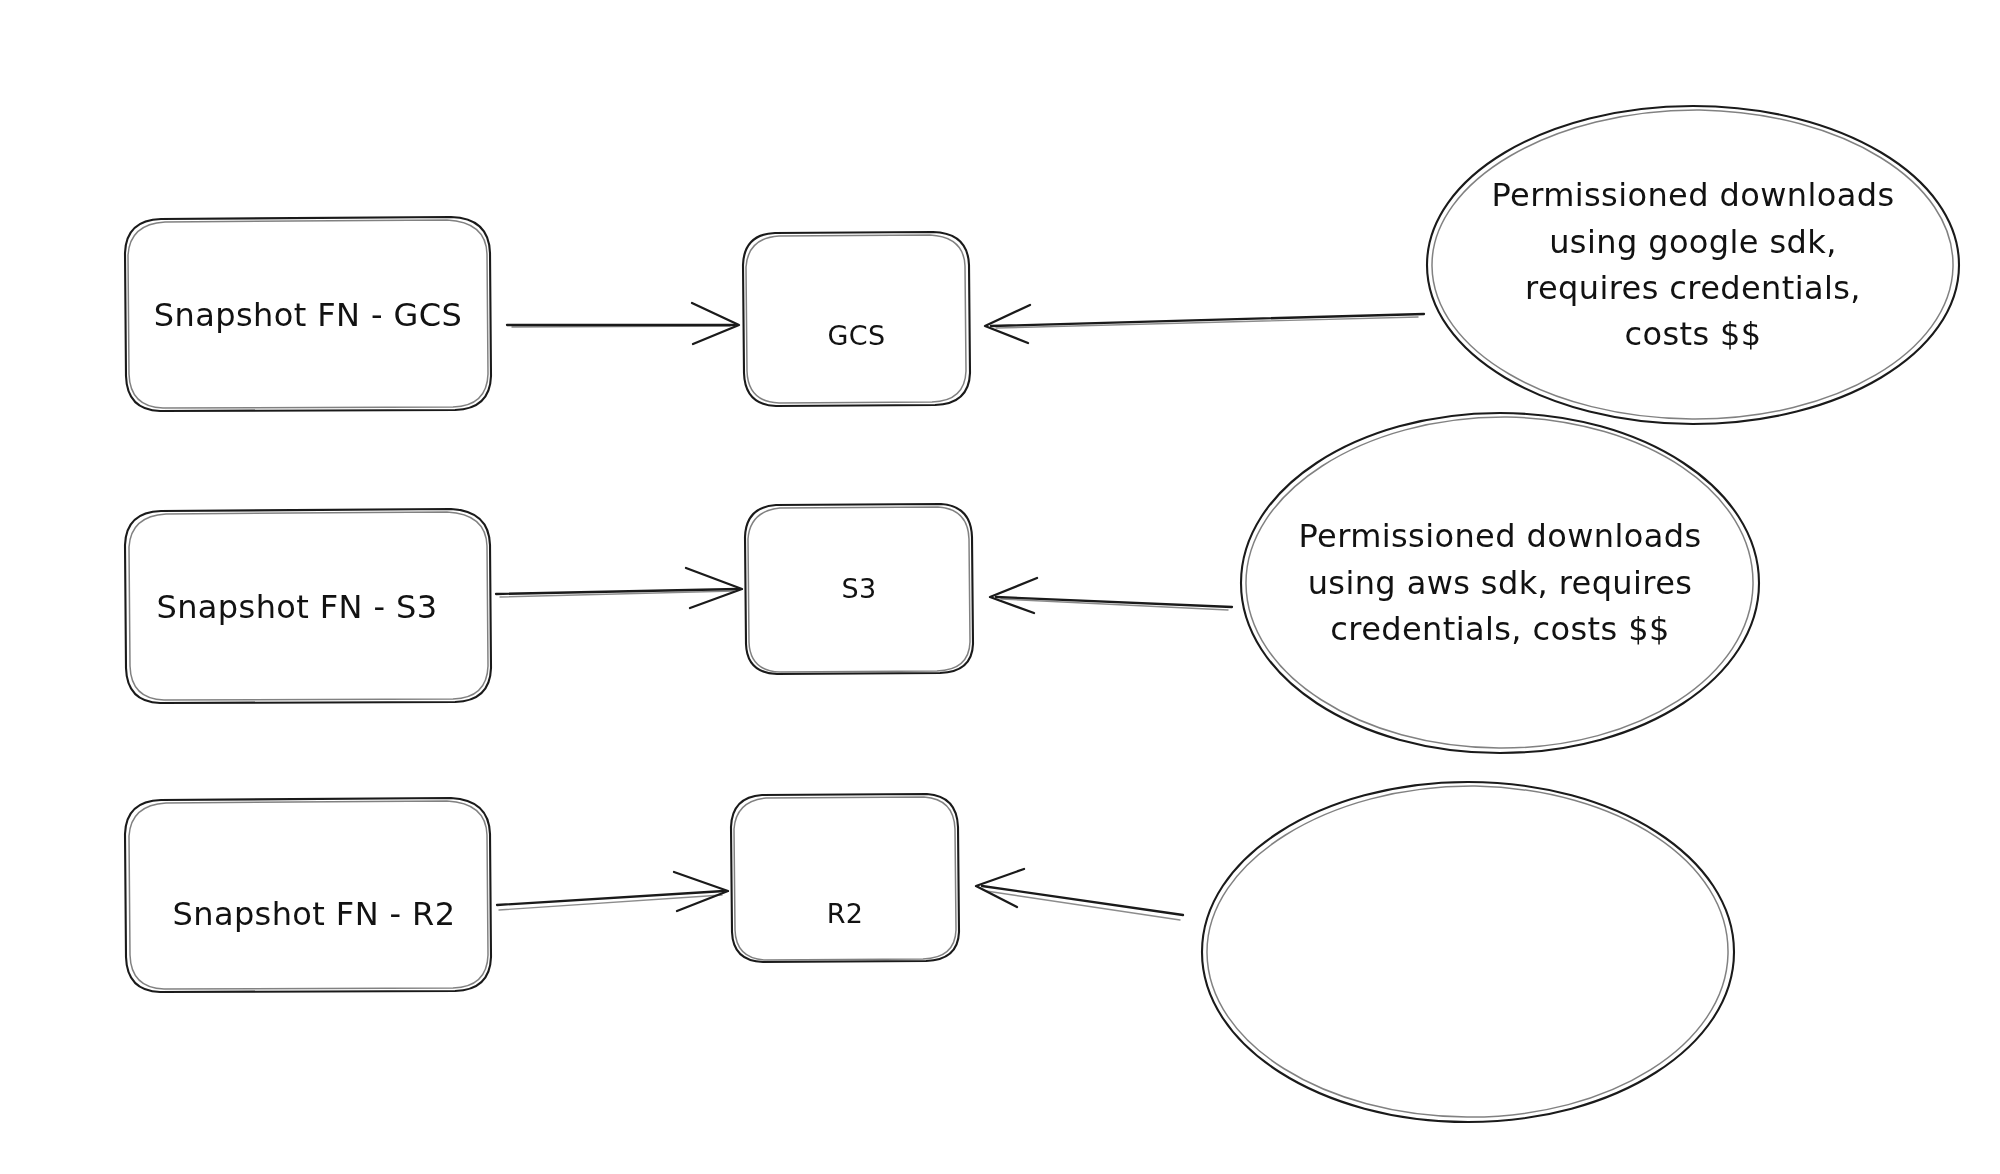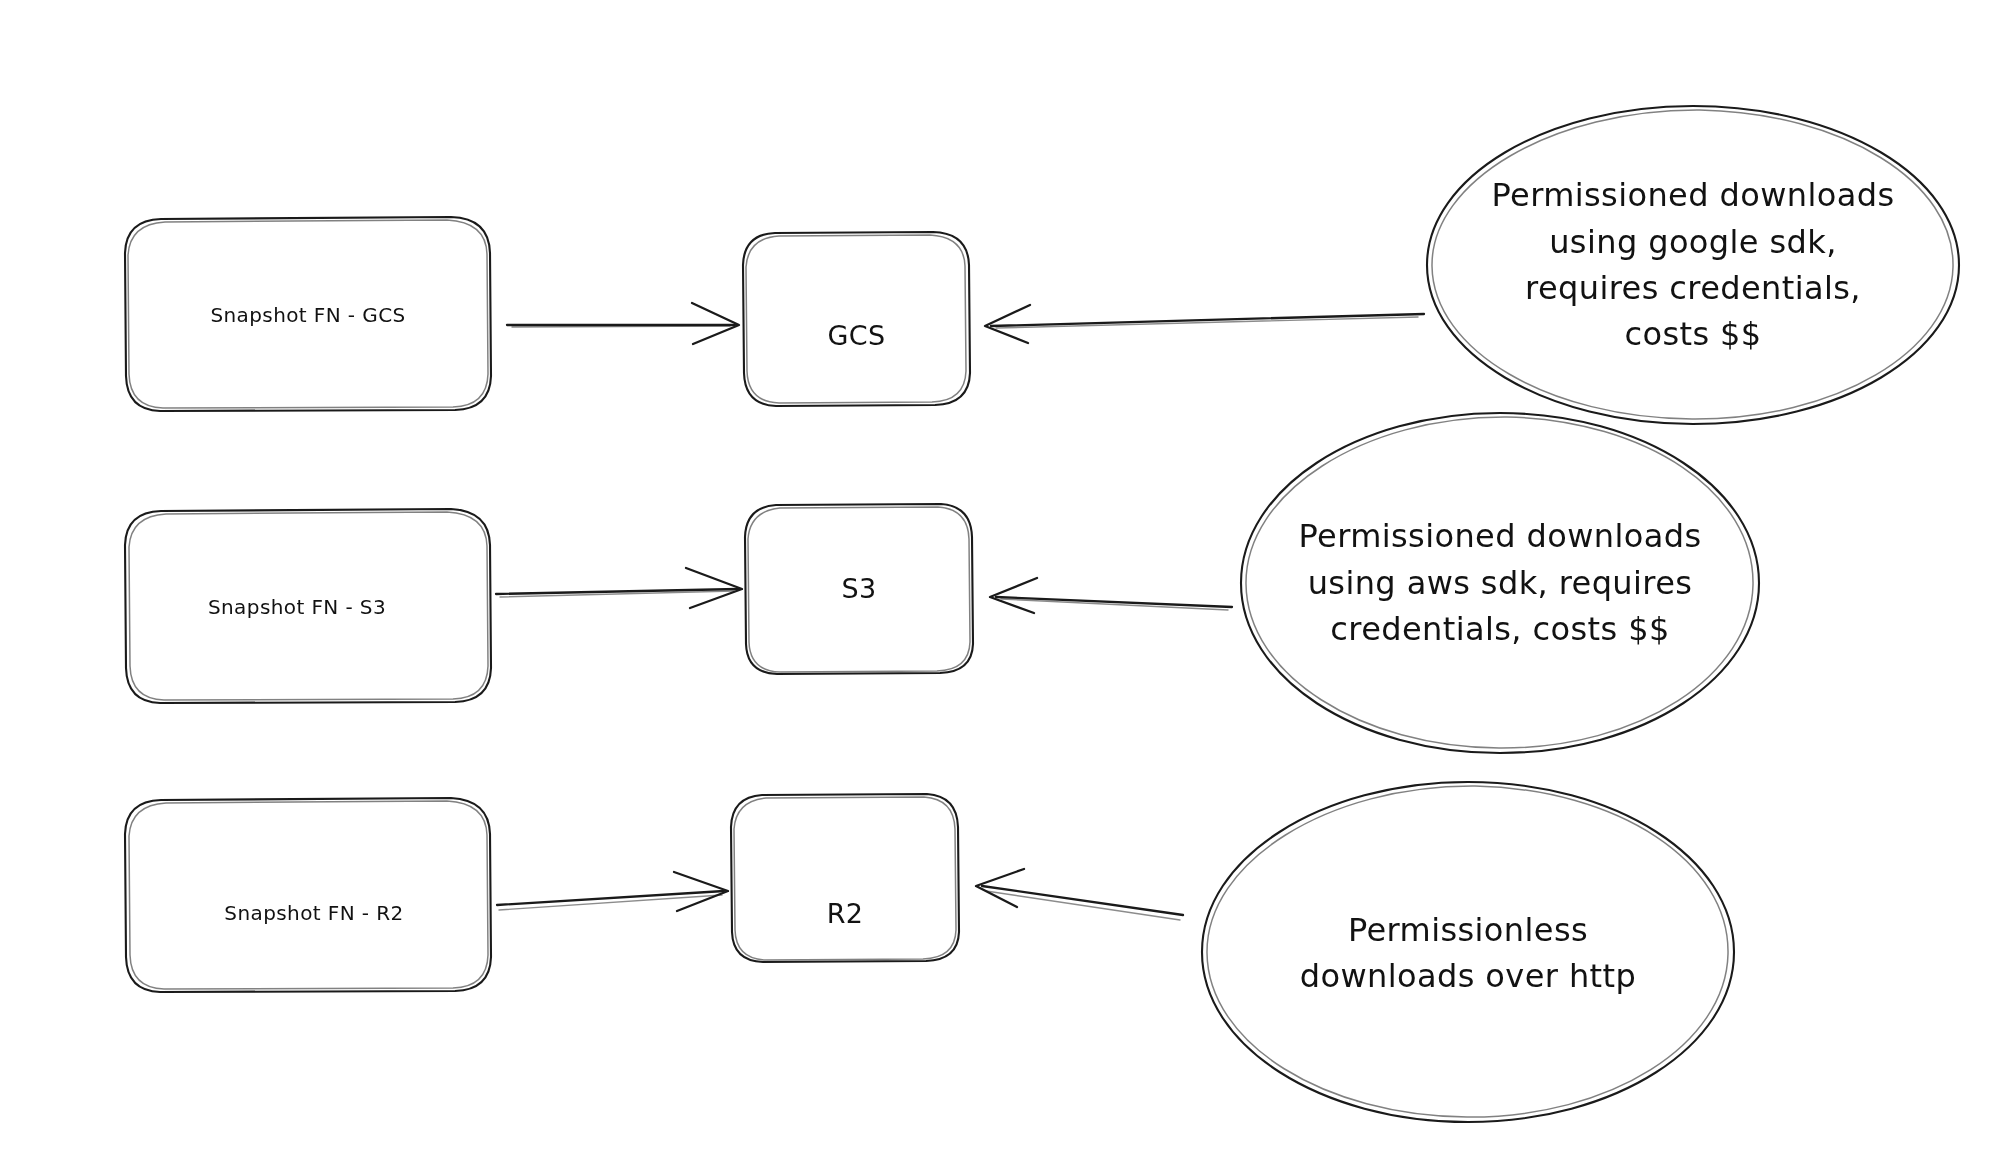--- a/index.html
+++ b/index.html
@@ -44,21 +44,21 @@
     align-items: center;
     justify-content: center;
     text-align: center;
     color: #121212;
     font-family: "DejaVu Sans", sans-serif;
     letter-spacing: 0.4px;
     pointer-events: none;
     white-space: pre-line;
   }
   .box-label {
-    font-size: 20px;
+    font-size: 32px;
     line-height: 1.25;
   }
   .store-label {
     font-size: 27px;
     line-height: 1.25;
   }
   .note-label {
     font-size: 32px;
     line-height: 1.45;
   }
@@ -152,16 +152,14 @@
 costs $$</div>
 
   <div class="node-label box-label" style="left:125px; top:511px; width:344px; height:192px;">Snapshot FN - S3</div>
   <div class="node-label store-label" style="left:745px; top:504px; width:228px; height:170px;">S3</div>
   <div class="node-label note-label" style="left:1268px; top:460px; width:464px; height:246px;">Permissioned downloads
 using aws sdk, requires
 credentials, costs $$</div>
 
   <div class="node-label box-label" style="left:131px; top:800px; width:366px; height:227px;">Snapshot FN - R2</div>
   <div class="node-label store-label" style="left:731px; top:794px; width:228px; height:168px;margin-top:36px;">R2</div>
-  <div class="node-label note-label" style="left:1230px; top:830px; width:476px; height:246px;">Permissionless
-downloads over http</div>
 
 </div>
 
 </body></html>

